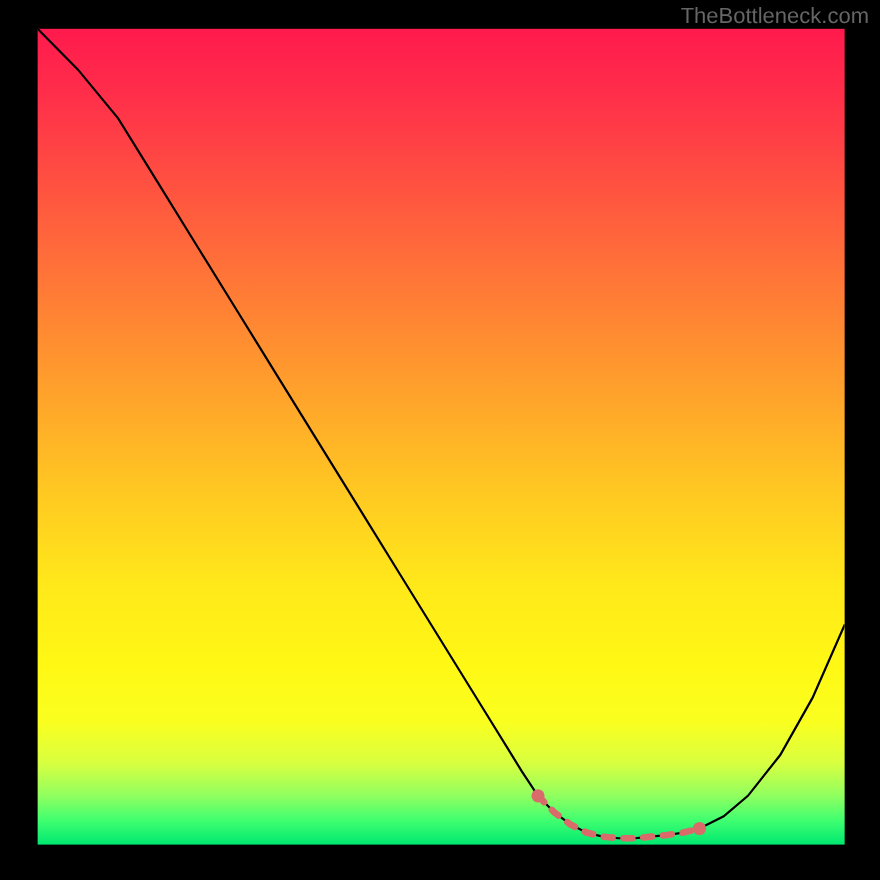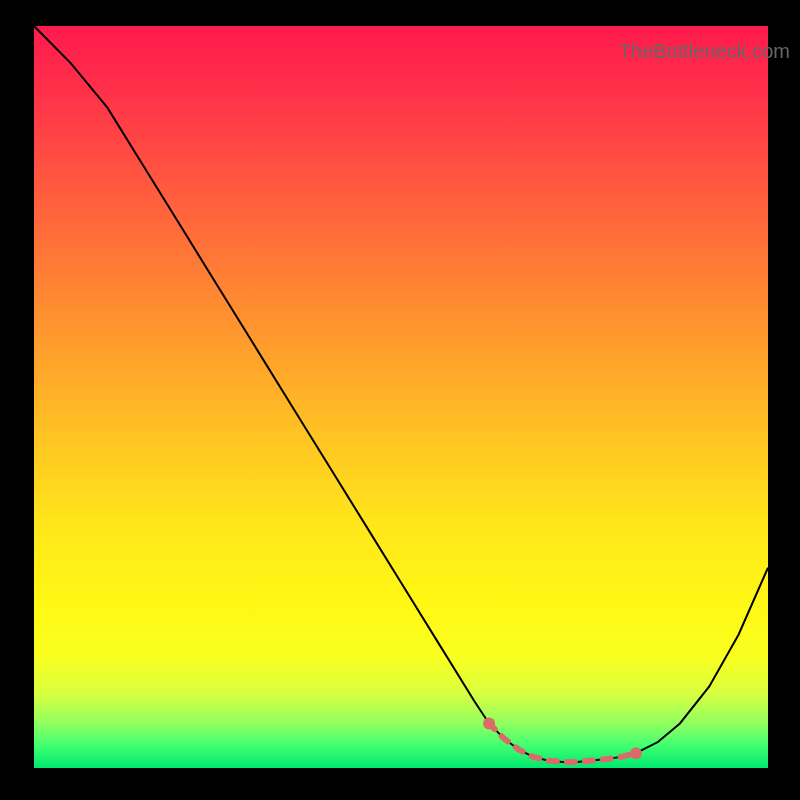--- a/index.html
+++ b/index.html
@@ -11,21 +11,20 @@
     font-family: Arial, sans-serif;
   }
   .watermark {
     position: absolute;
     top: 4px;
     right: 10px;
     color: #666;
     font-size: 20px;
     font-weight: 500;
     z-index: 10;
-    margin-top: 36px;
   }
   .plot-area {
     position: absolute;
     left: 34px;
     top: 26px;
     width: 734px;
     height: 742px;
     overflow: hidden;
   }
   .gradient-bg {

